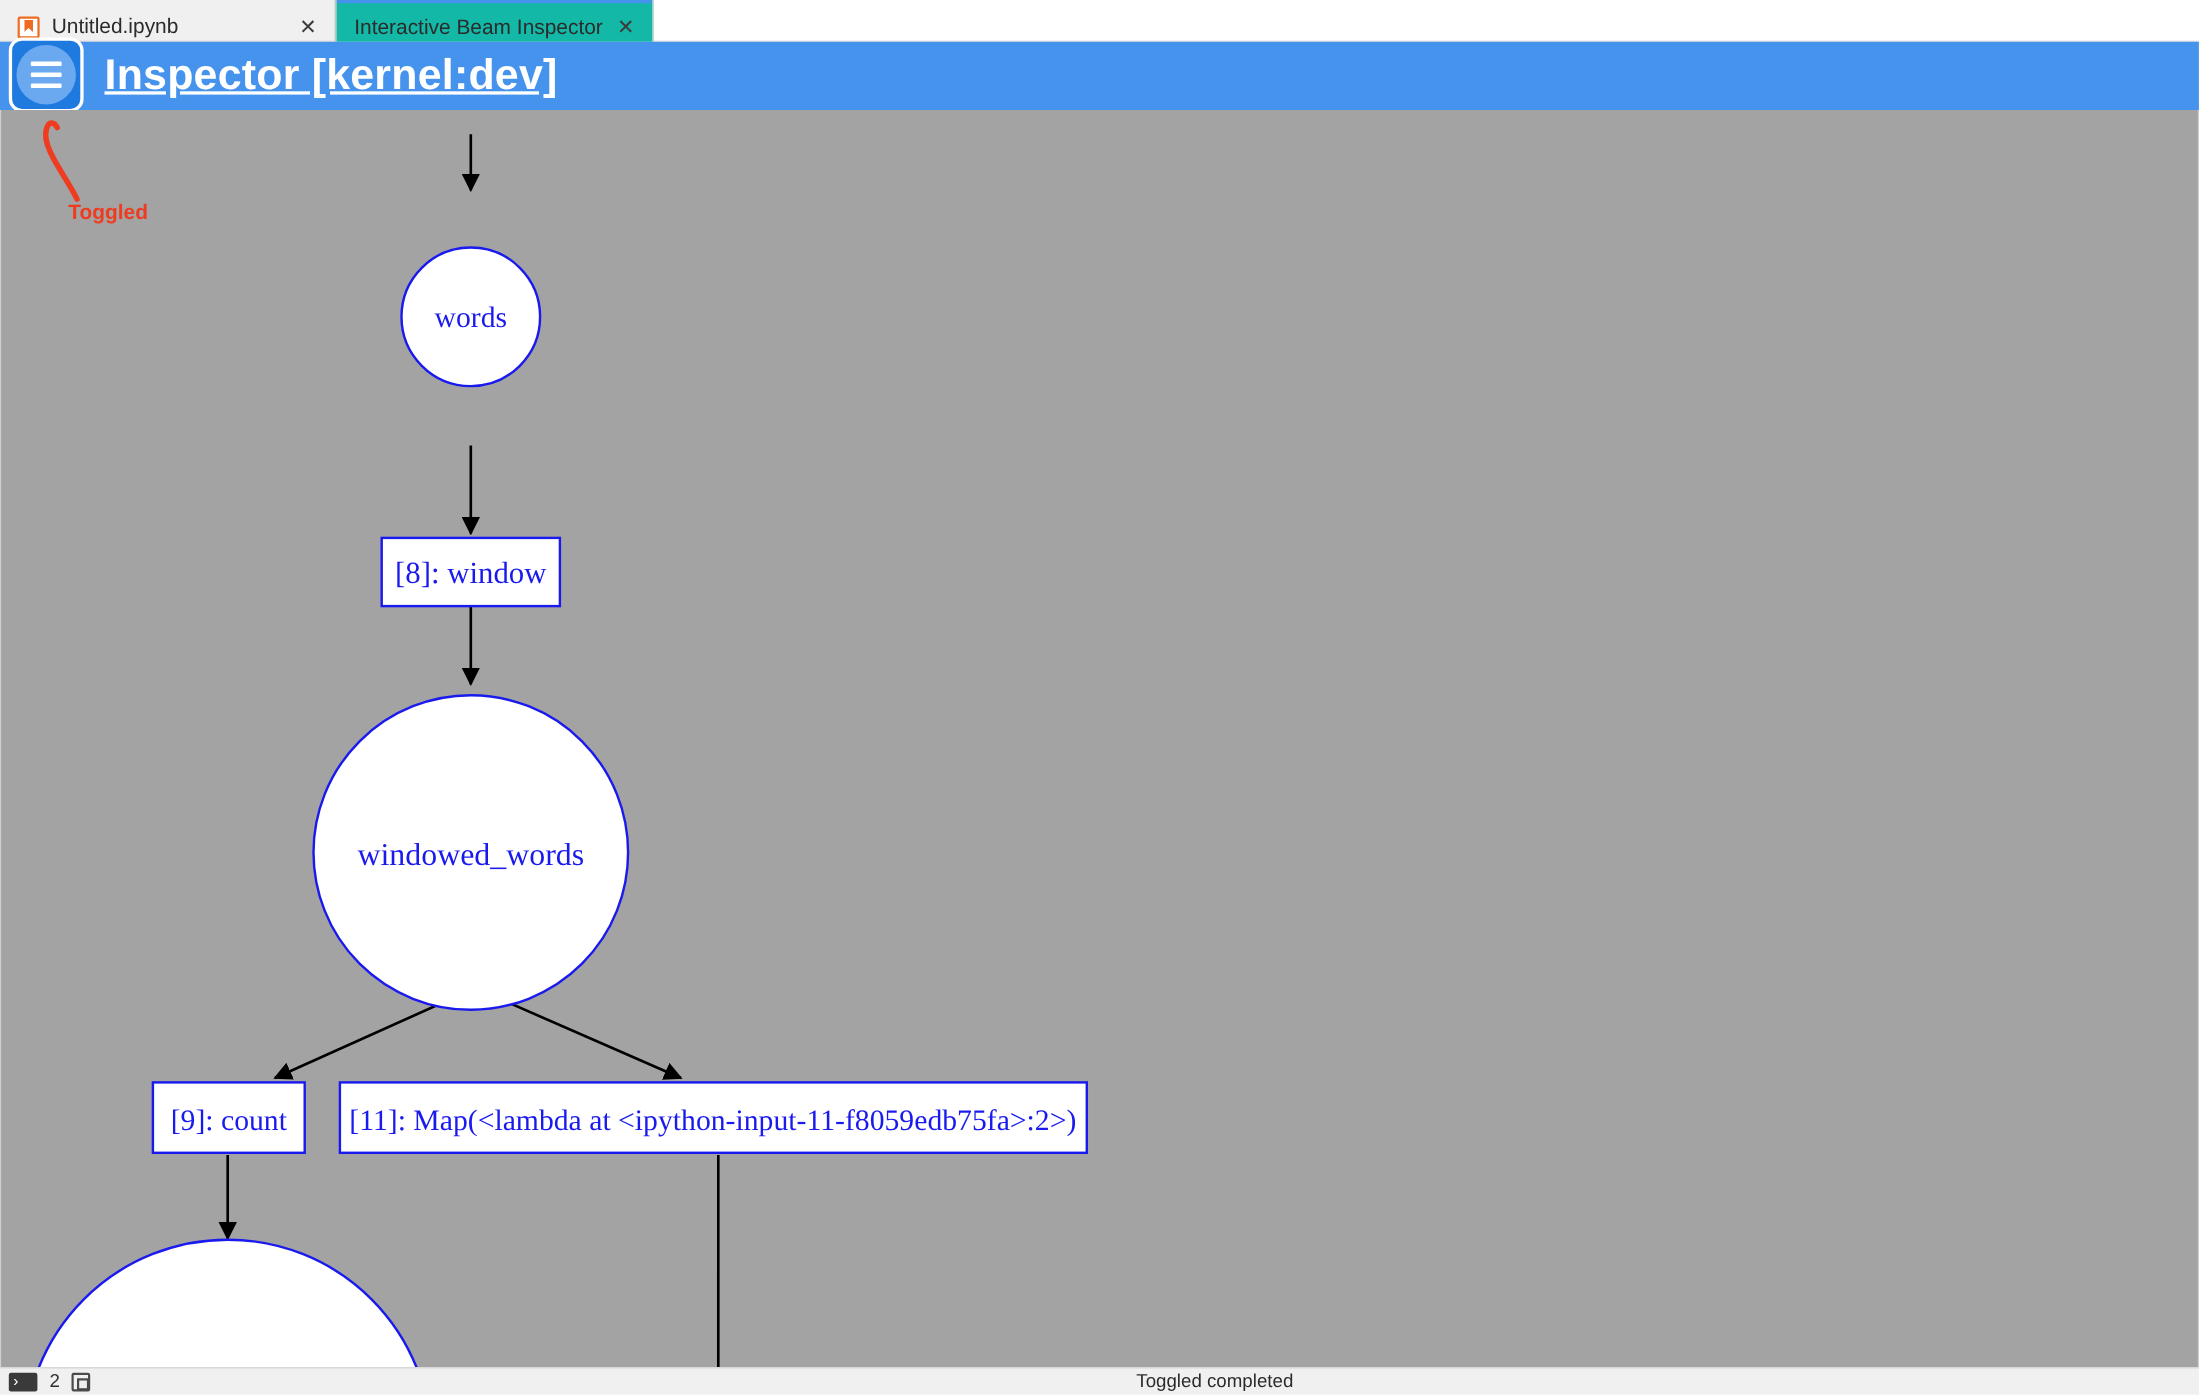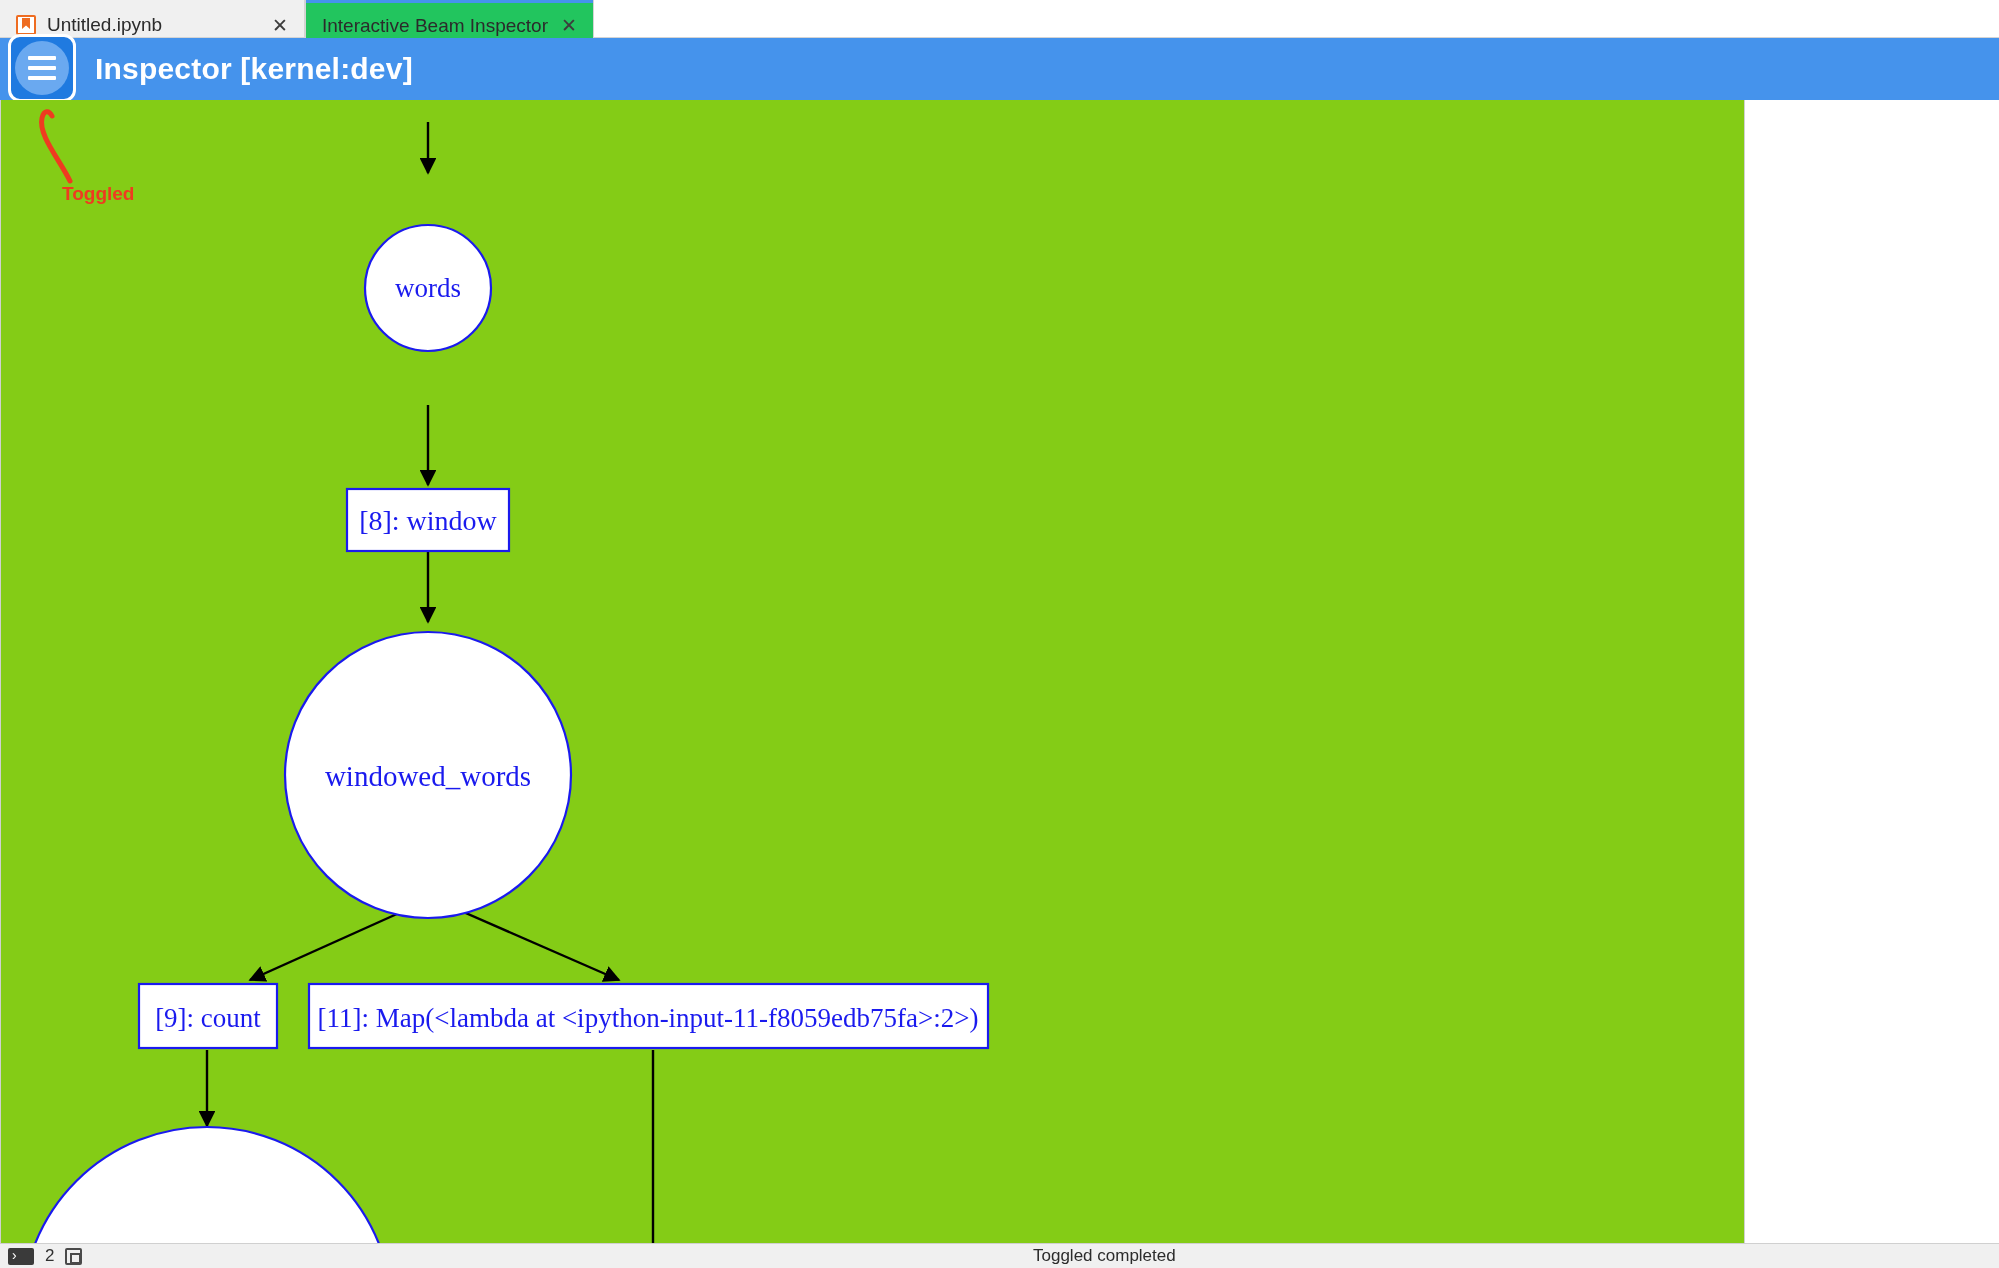--- a/index.html
+++ b/index.html
@@ -36,21 +36,21 @@
     border-bottom: 1px solid #d4d4d4;
     white-space: nowrap;
   }
 
   .tab.inactive {
     background: #f0f0f0;
     min-width: 305px;
   }
 
   .tab.active {
-    background: #22c55e;
+    background: #14b8a6;
     border-bottom: none;
     border-left: 1px solid #d4d4d4;
     box-shadow: inset 0 3px 0 0 #4593ec;
   }
 
   .tab-filler {
     flex: 1;
     height: 38px;
     background: #ffffff;
     border-bottom: 1px solid #d4d4d4;
@@ -120,32 +120,33 @@
   }
   #menu-toggle .knob span {
     display: block;
     width: 28px; height: 4px;
     background: #ffffff;
     border-radius: 1px;
   }
 
   #inspector-title {
     margin-left: 95px;
-    font-size: 30px;
+    font-size: 39px;
     font-weight: bold;
     color: #ffffff;
     letter-spacing: 0.2px;
+    text-decoration: underline;
   }
 
   
   #canvas-area {
     position: absolute;
     left: 0; top: 100px;
-    width: 1745px; height: 1143px;
-    background: #84cc16;
+    width: 1999px; height: 1143px;
+    background: #a3a3a3;
     border-left: 1px solid #d0d0d0;
     border-right: 1px solid #d0d0d0;
     overflow: hidden;
   }
   #graph-svg { display: block; }
 
   
   #annotation-layer {
     position: absolute;
     left: 0; top: 0;

